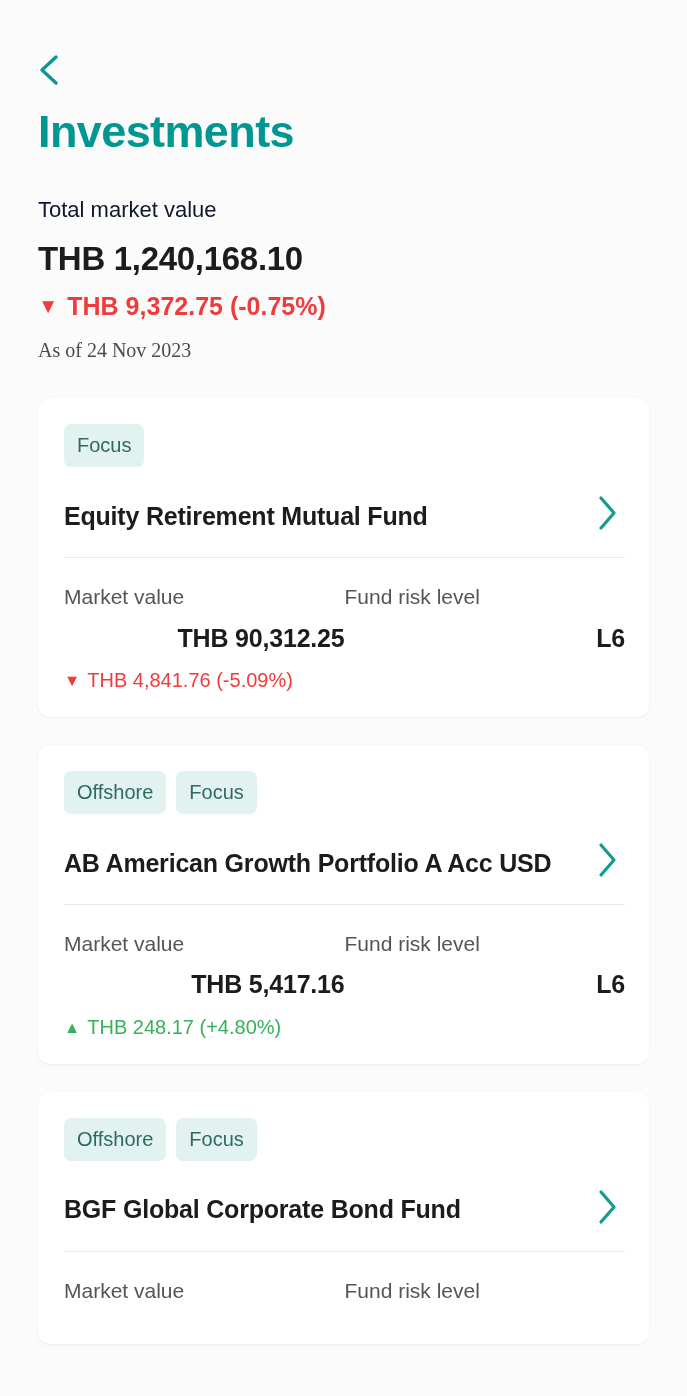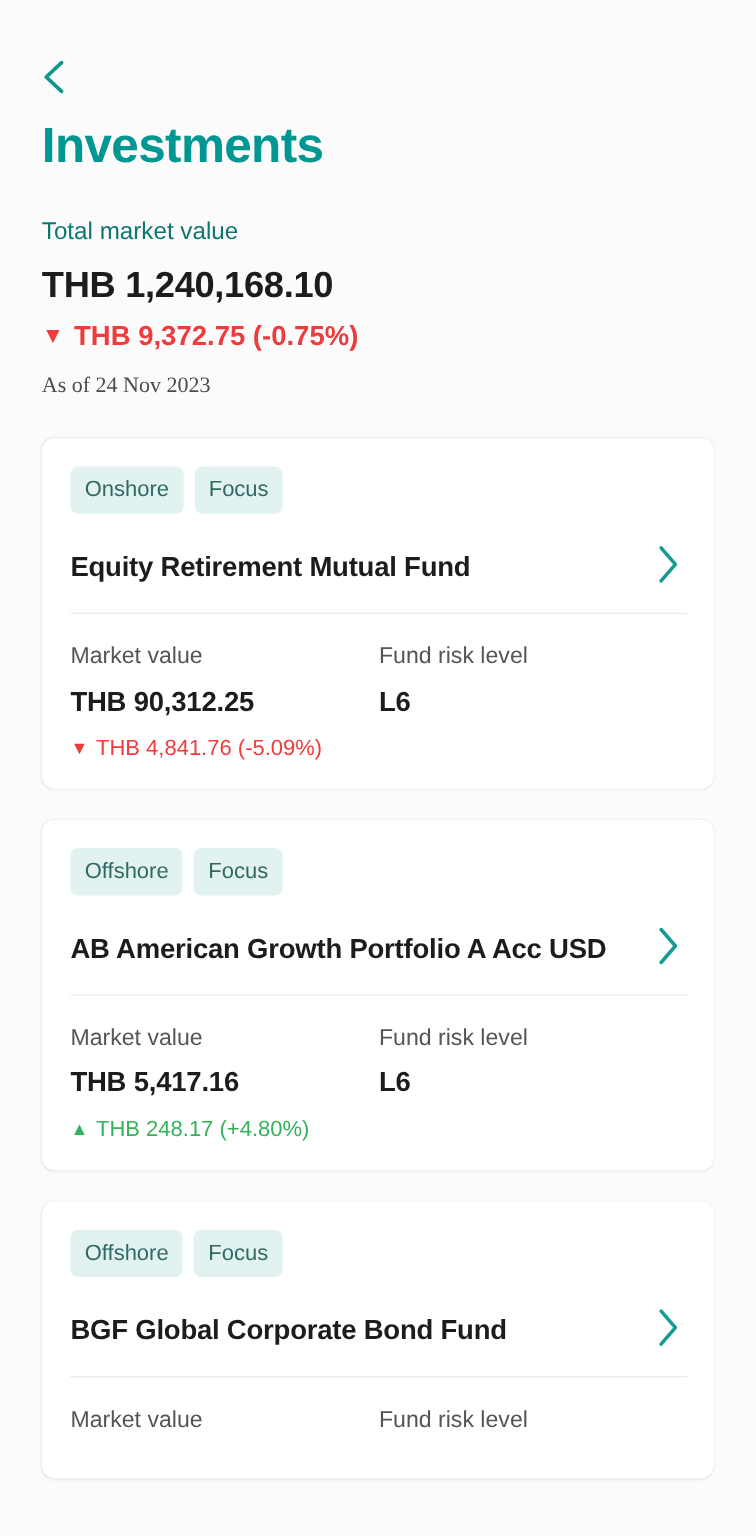--- a/index.html
+++ b/index.html
@@ -50,21 +50,21 @@
     color: #009691;
     letter-spacing: -0.6px;
   }
 
   
   .summary {
     margin: 42px 0 0 38px;
   }
   .summary-label {
     font-size: 22px;
-    color: #0f766e;
+    color: #0f172a;
     line-height: 1.2;
   }
   .summary-value {
     margin-top: 17px;
     font-size: 33px;
     font-weight: bold;
     color: #1c1c1c;
     letter-spacing: -0.3px;
     line-height: 1.1;
   }
@@ -165,20 +165,21 @@
     color: #555555;
     line-height: 1.2;
   }
   .metric-value {
     margin-top: 15px;
     font-size: 25px;
     font-weight: bold;
     color: #1c1c1c;
     letter-spacing: -0.2px;
     line-height: 1.1;
+    text-align: right;
   }
   .metric-change {
     margin-top: 17px;
     font-size: 20px;
     line-height: 1.1;
     display: flex;
     align-items: center;
     gap: 7px;
   }
 </style>
@@ -206,21 +207,20 @@
       <span class="tri">▼</span>
       <span>THB 9,372.75 (-0.75%)</span>
     </div>
     <div class="summary-asof">As of 24 Nov 2023</div>
   </div>
 
   <div class="cards">
 
     <div class="card">
       <div class="chips">
-        <span class="chip">Onshore</span>
         <span class="chip">Focus</span>
       </div>
       <div class="card-head">
         <div class="fund-name">Equity Retirement Mutual Fund</div>
         <div class="chev-right">
           <span>
             <svg width="26" height="40" viewBox="0 0 26 40" fill="none">
               <path d="M6 5 L19 20 L6 35" stroke="#149b92" stroke-width="3.2" stroke-linecap="round" stroke-linejoin="round"></path>
             </svg>
           </span>

